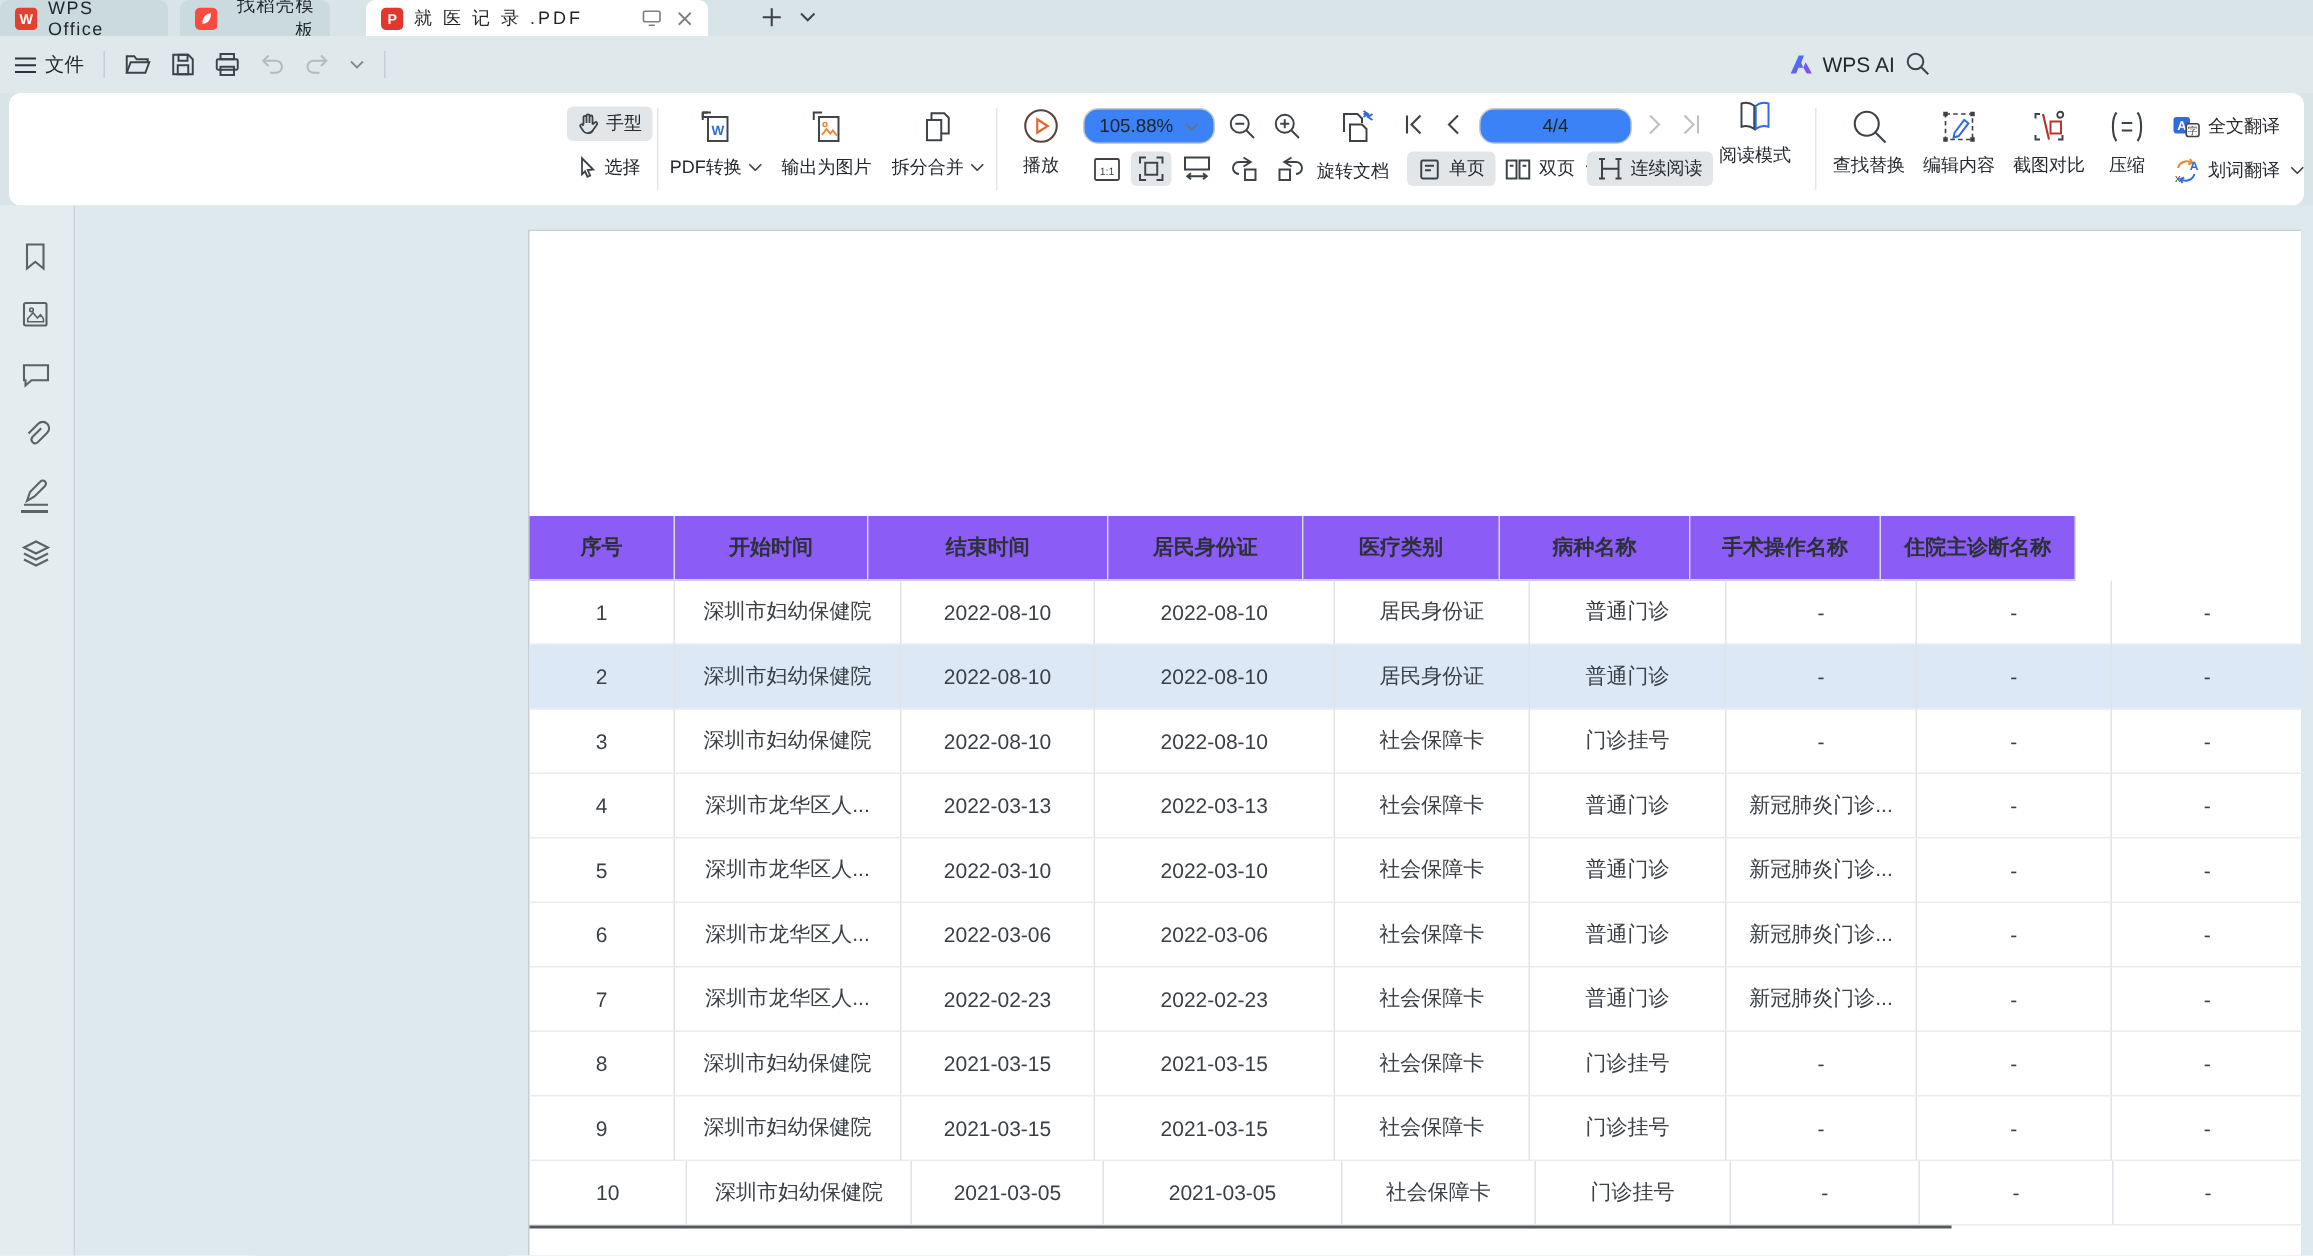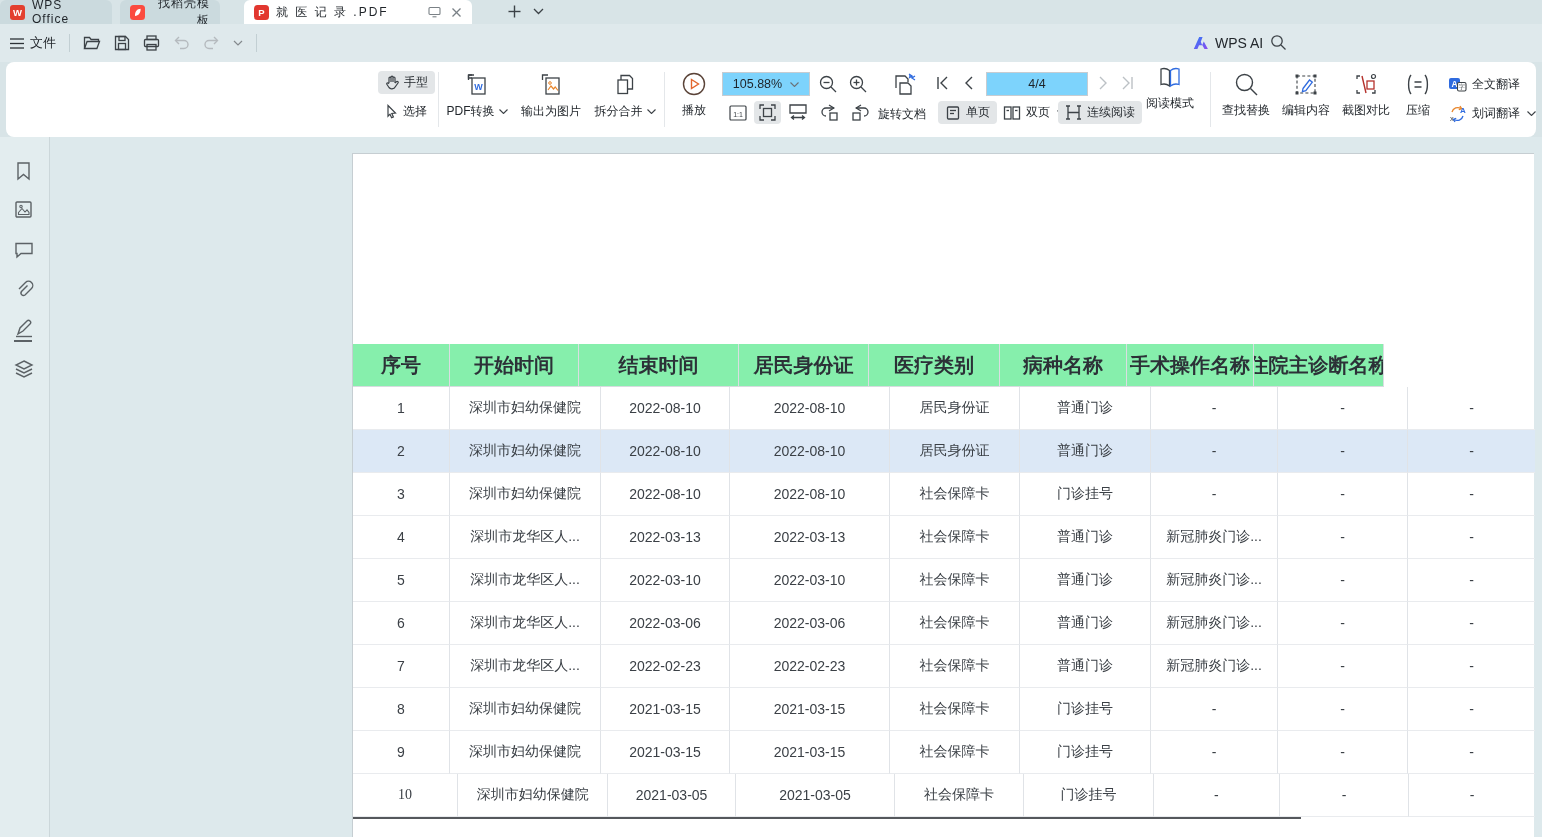--- a/index.html
+++ b/index.html
@@ -32,41 +32,41 @@
   
   .ribbon { position:absolute; left:0; top:62px; width:1542px; height:75px; }
   .ribbon-bg { position:absolute; left:6px; right:6px; top:0; bottom:0; background:#ffffff; border-radius:8px; }
   .ribbon > .item { position:absolute; }
   .rdiv { position:absolute; top:10px; width:1px; height:55px; background:#e4e7ea; }
   .chip { display:inline-flex; align-items:center; gap:5px; padding:2px 7px; height:23px;
           border-radius:4px; font-size:12px; color:#24292e; white-space:nowrap; }
   .chip.sel { background:#e3e6e8; }
   .bigbtn { display:flex; flex-direction:column; align-items:center; gap:5px; font-size:12px; color:#24292e; white-space:nowrap; }
   .boxfield { display:flex; align-items:center; justify-content:center; gap:8px; height:24px;
-              border:1px solid #c7ccd1; border-radius:0; background:#7dd3fc; font-size:12.5px; color:#1f2429; }
+              border:1px solid #c7ccd1; border-radius:10px; background:#3b82f6; font-size:12.5px; color:#1f2429; }
   .rowlabel { font-size:12px; color:#24292e; white-space:nowrap; }
   .ddc { margin-left:2px; }
 
   
   .content { position:absolute; left:0; top:137px; width:1542px; height:700px; background:#dde9ec; }
   .side-strip { position:absolute; left:0; top:0; width:50px; height:700px; background:#e3edef; border-right:1px solid #ccd7da; }
   .side-icon { position:absolute; left:14px; }
   .side-icon.pen-sel::after { content:""; position:absolute; left:0; right:2px; bottom:-4px; height:2px; background:#5c6266; }
 
   .page { position:absolute; left:352px; top:16px; width:1182px; height:684px; background:#ffffff;
           border-left:1px solid #c6ced2; border-top:1px solid #c6ced2; }
 
   
   .doc-table { position:absolute; left:0px; top:190px; width:1182px; filter:blur(0.3px); }
   .trow { display:flex; height:43px; }
   .tcell { display:flex; align-items:center; justify-content:center; font-size:14px; color:#3b4046;
            border-right:1px solid #e0e3e7; border-bottom:1px solid #e9ebee; text-align:center;
            overflow:hidden; white-space:nowrap; }
   .tcell:last-child { border-right:none; }
-  .thead .tcell { background:#86efac; font-weight:bold; color:#2c3137; font-size:20px;
+  .thead .tcell { background:#8b5cf6; font-weight:bold; color:#2c3137; font-size:14px;
                   border-right:1px solid #dadee2; border-bottom:1px solid #d7dbdf; }
   .trow.hl .tcell { background:#dce8f6; }
   .t-darkline { position:absolute; left:0; top:663px; width:948px; height:2px; background:#55585c; }
 </style>
 </head>
 <body>
 
 <div class="tabbar">
   <div class="tab inactive" style="left:0;width:112px;">
     <span>
@@ -620,21 +620,21 @@
           <div class="tcell" style="width: 151px;">深圳市妇幼保健院</div>
           <div class="tcell" style="width: 129px;">2021-03-15</div>
           <div class="tcell" style="width: 160px;">2021-03-15</div>
           <div class="tcell" style="width: 130px;">社会保障卡</div>
           <div class="tcell" style="width: 131px;">门诊挂号</div>
           <div class="tcell" style="width: 127px;">-</div>
           <div class="tcell" style="width: 130px;">-</div>
           <div class="tcell" style="width: 127px;">-</div>
         </div>
         <div class="trow ">
-          <div class="tcell" style="width: 106px; font-family: Liberation Serif, serif;">10</div>
+          <div class="tcell" style="width: 106px;">10</div>
           <div class="tcell" style="width: 151px;">深圳市妇幼保健院</div>
           <div class="tcell" style="width: 129px;">2021-03-05</div>
           <div class="tcell" style="width: 160px;">2021-03-05</div>
           <div class="tcell" style="width: 130px;">社会保障卡</div>
           <div class="tcell" style="width: 131px;">门诊挂号</div>
           <div class="tcell" style="width: 127px;">-</div>
           <div class="tcell" style="width: 130px;">-</div>
           <div class="tcell" style="width: 127px;">-</div>
         </div>
       </div>

